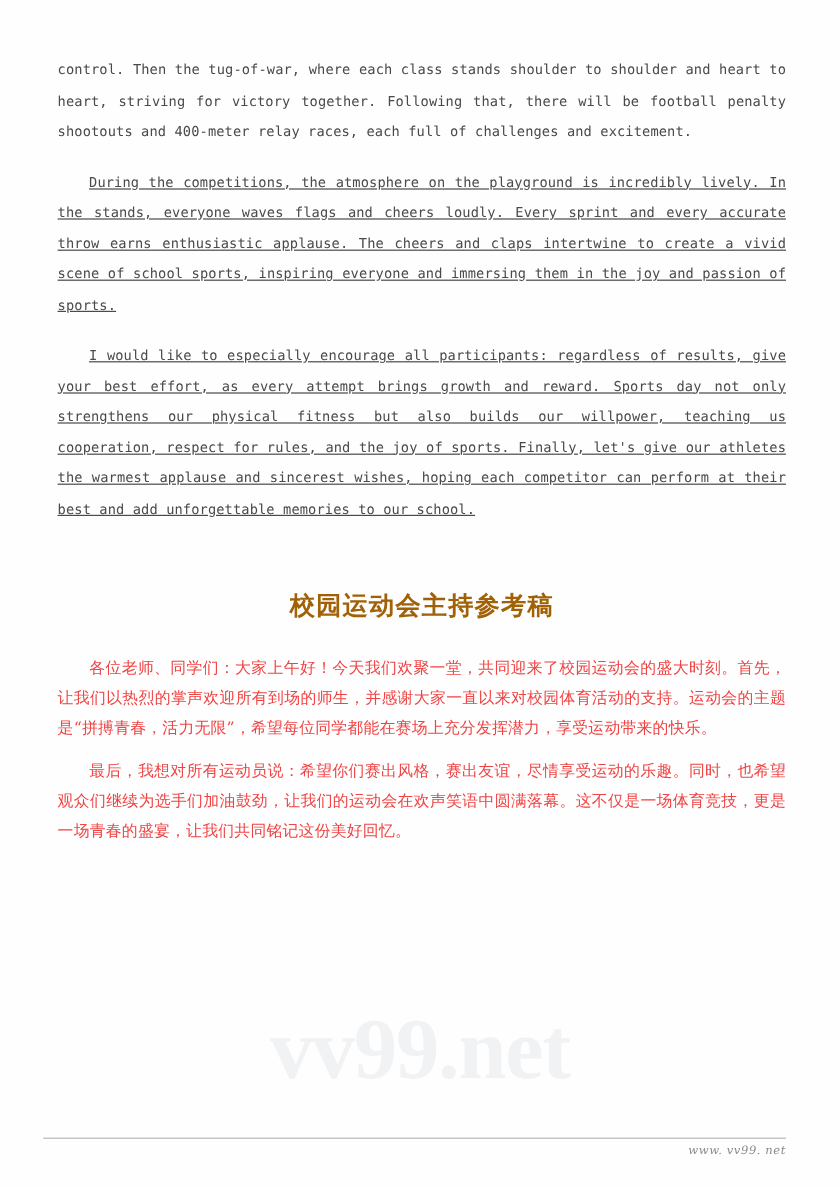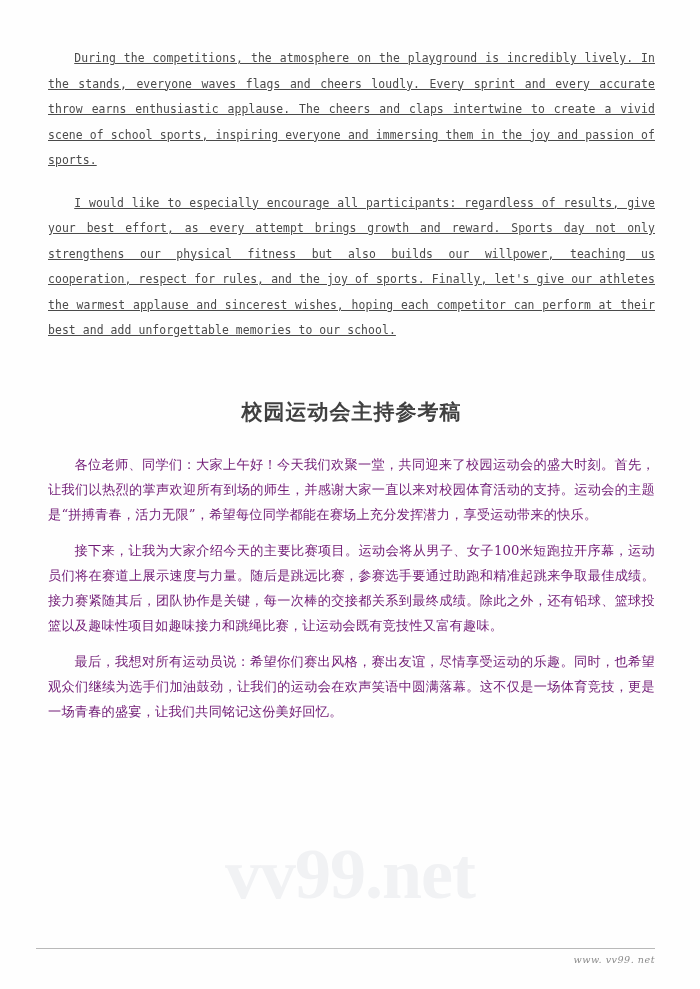--- a/index.html
+++ b/index.html
@@ -65,29 +65,29 @@
   .en-p:last-child { margin-bottom: 0; }
 
   
   .cn-title {
     margin: 54px 0 26px 0;
     text-align: center;
     font-family: "DejaVu Serif", "Liberation Serif", serif;
     font-weight: 700;
     font-size: 21px;
     letter-spacing: 1px;
-    color: #404040;
+    color: #a16207;
   }
 
   
   .cn-p {
     font-family: "DejaVu Serif", "Liberation Serif", serif;
     font-size: 13.2px;
     line-height: 25px;
-    color: #701a75;
+    color: #ef4444;
     text-align: justify;
     text-indent: 2em;
     margin: 0 0 11px 0;
     letter-spacing: 0.2px;
   }
   .cn-p:last-child { margin-bottom: 12px; }
 
   
   .footer {
     position: absolute;
@@ -113,30 +113,30 @@
 </style>
 </head>
 <body>
 
 <div class="page">
 
   <div class="watermark">vv99.net</div>
 
   <div class="content">
 
+    <p class="en-p">control. Then the tug-of-war, where each class stands shoulder to shoulder and heart to heart, striving for victory together. Following that, there will be football penalty shootouts and 400-meter relay races, each full of challenges and excitement.</p>
 
     <p class="en-p indent">During the competitions, the atmosphere on the playground is incredibly lively. In the stands, everyone waves flags and cheers loudly. Every sprint and every accurate throw earns enthusiastic applause. The cheers and claps intertwine to create a vivid scene of school sports, inspiring everyone and immersing them in the joy and passion of sports.</p>
 
     <p class="en-p indent">I would like to especially encourage all participants: regardless of results, give your best effort, as every attempt brings growth and reward. Sports day not only strengthens our physical fitness but also builds our willpower, teaching us cooperation, respect for rules, and the joy of sports. Finally, let's give our athletes the warmest applause and sincerest wishes, hoping each competitor can perform at their best and add unforgettable memories to our school.</p>
 
     <h1 class="cn-title">校园运动会主持参考稿</h1>
 
     <p class="cn-p">各位老师、同学们：大家上午好！今天我们欢聚一堂，共同迎来了校园运动会的盛大时刻。首先，让我们以热烈的掌声欢迎所有到场的师生，并感谢大家一直以来对校园体育活动的支持。运动会的主题是“拼搏青春，活力无限”，希望每位同学都能在赛场上充分发挥潜力，享受运动带来的快乐。</p>
 
-    <p class="cn-p">接下来，让我为大家介绍今天的主要比赛项目。运动会将从男子、女子100米短跑拉开序幕，运动员们将在赛道上展示速度与力量。随后是跳远比赛，参赛选手要通过助跑和精准起跳来争取最佳成绩。接力赛紧随其后，团队协作是关键，每一次棒的交接都关系到最终成绩。除此之外，还有铅球、篮球投篮以及趣味性项目如趣味接力和跳绳比赛，让运动会既有竞技性又富有趣味。</p>
 
 
     <p class="cn-p">最后，我想对所有运动员说：希望你们赛出风格，赛出友谊，尽情享受运动的乐趣。同时，也希望观众们继续为选手们加油鼓劲，让我们的运动会在欢声笑语中圆满落幕。这不仅是一场体育竞技，更是一场青春的盛宴，让我们共同铭记这份美好回忆。</p>
 
   </div>
 
   <div class="footer">
     <div class="footer-rule"></div>
     <div class="footer-url">www. vv99. net</div>
   </div>

